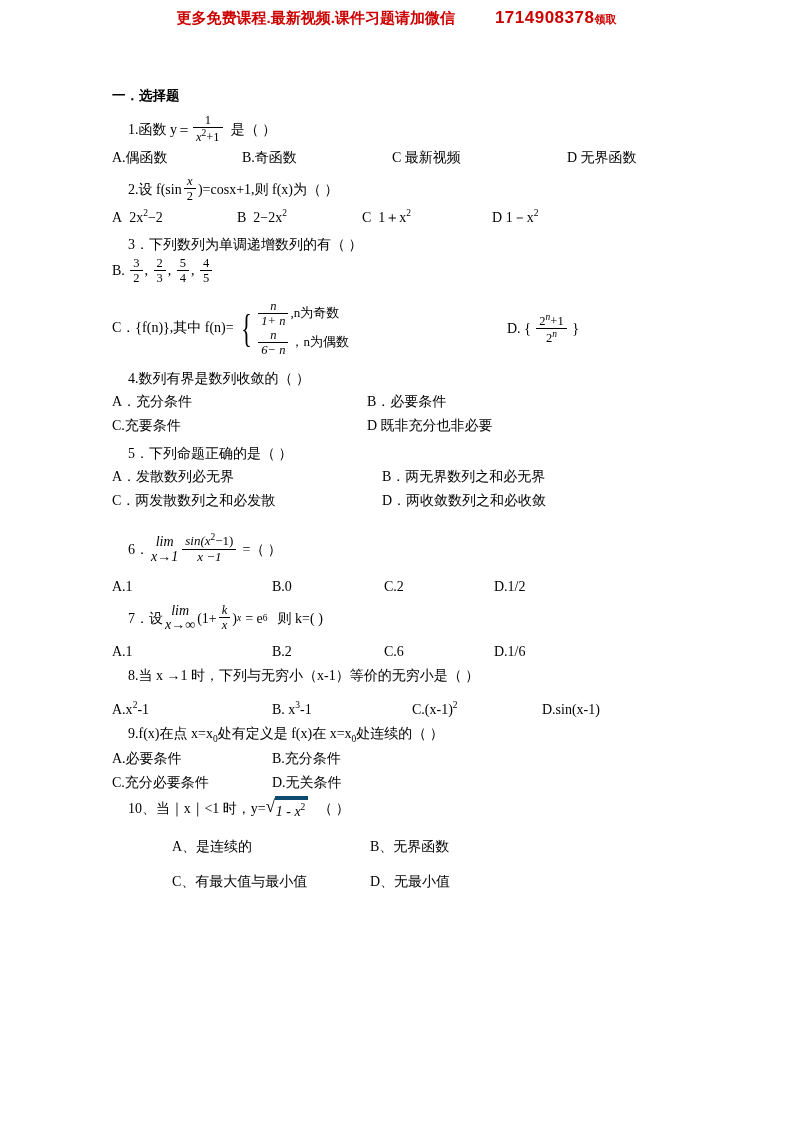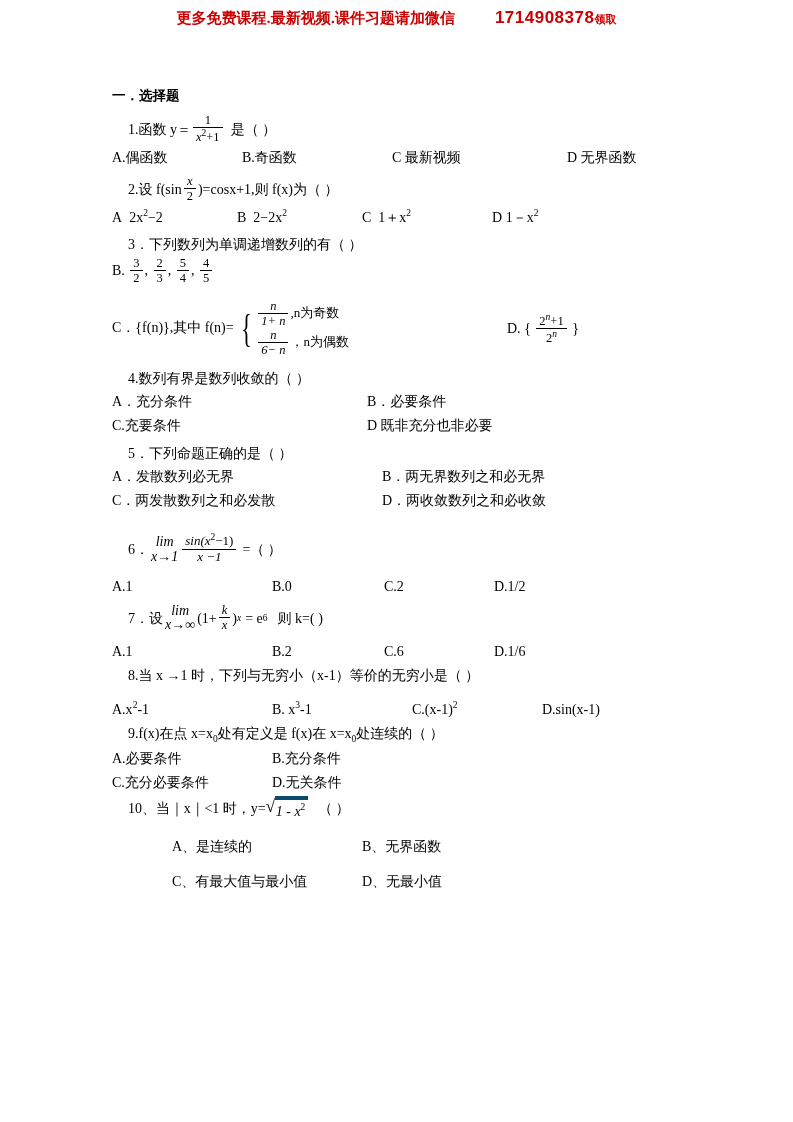--- a/index.html
+++ b/index.html
@@ -73,21 +73,21 @@
   }
   .opts {
     display: flex;
     margin: 0 0 3px 0;
     line-height: 1.5;
     align-items: flex-end;
   }
   .opts > span { display: inline-block; }
   .gap-sm { margin-bottom: 7px; }
   .gap-lg { margin-bottom: 22px; }
-  .indent { padding-left: 14px; }
+  .indent { padding-left: 14px; gap: 8px; }
 
   
   .frac {
     display: inline-block;
     vertical-align: middle;
     text-align: center;
     font-size: 12.5px;
     line-height: 1.12;
     margin: 0 2px;
     position: relative;

